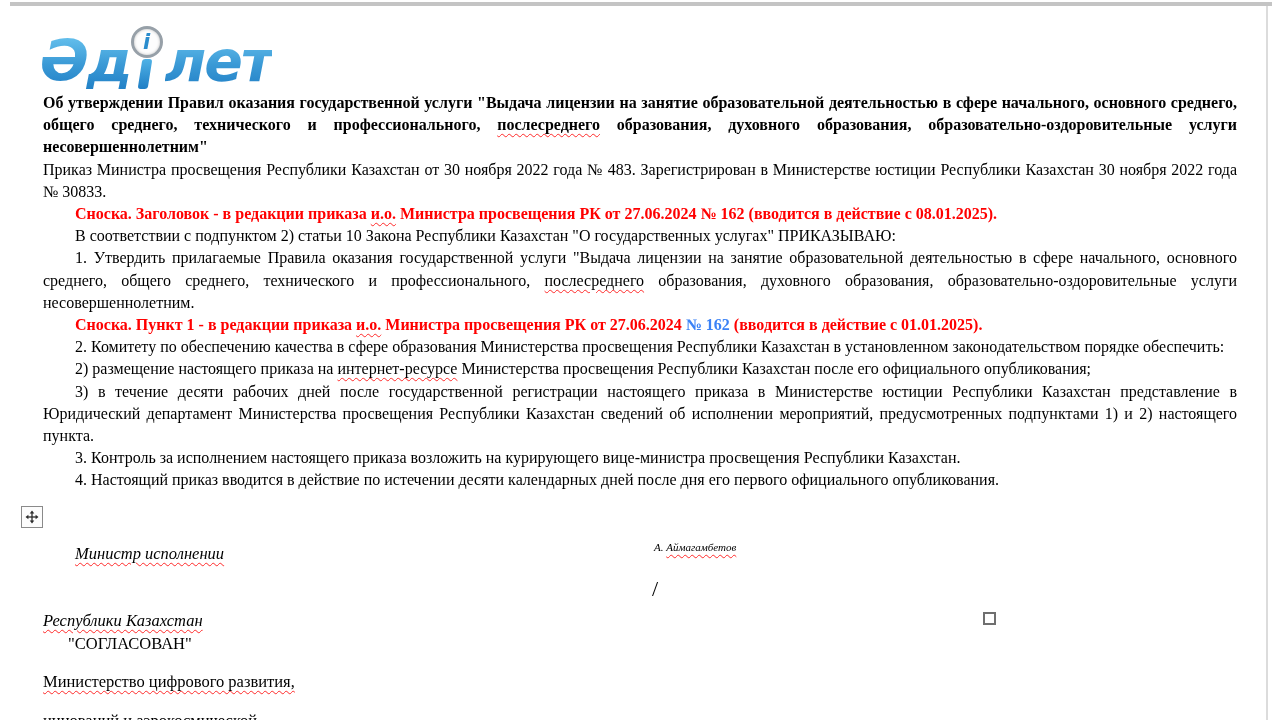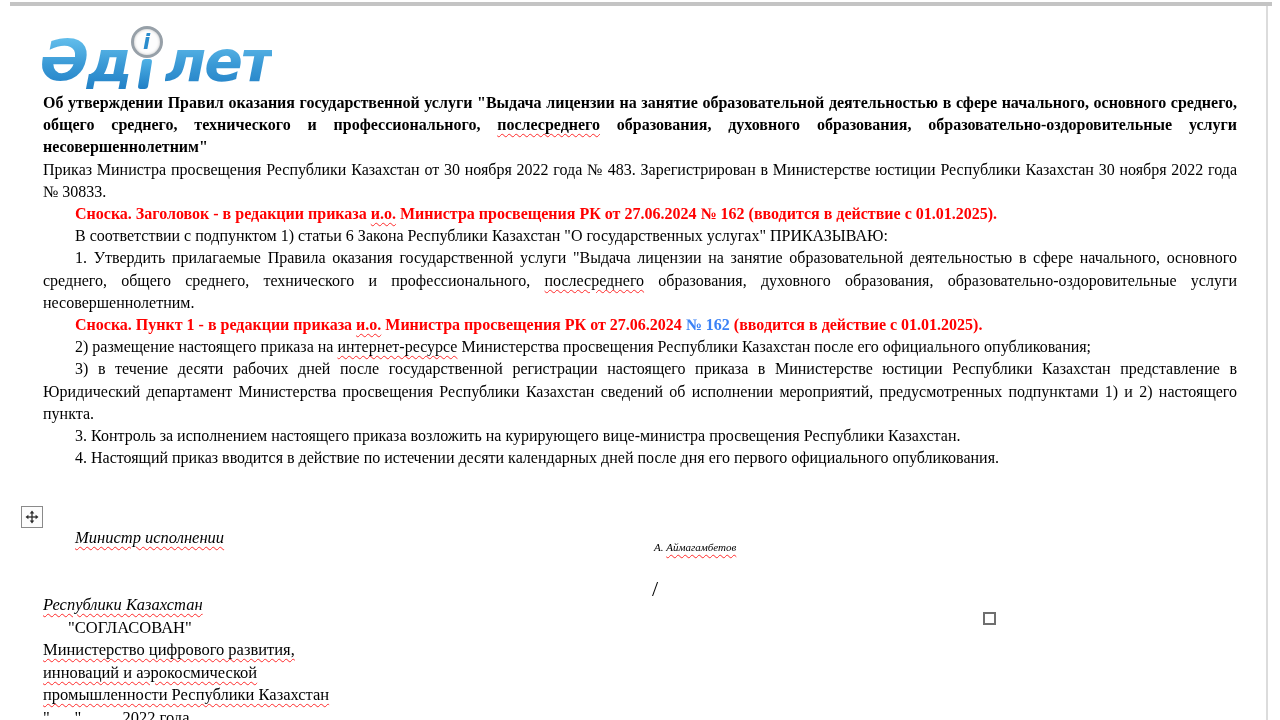--- a/index.html
+++ b/index.html
@@ -38,21 +38,21 @@
   
   .doc { position:absolute; left:43px; top:92px; width:1194px; font-size:16px; line-height:22.2px; text-align:justify; }
   .doc p { margin:0; }
   .b { font-weight:bold; }
   .ind { text-indent:32px; }
   .red { color:#ff0000; font-weight:bold; }
   .blacknum { color:#3b82f6; }
   .gap { margin-top:19px; }
   .sq {
     text-decoration-line:underline; text-decoration-style:wavy;
-    text-decoration-color:#ff2a2a; text-decoration-thickness:1px; text-underline-offset:3px;
+    text-decoration-color:#ff2a2a; text-decoration-thickness:1px; text-underline-offset:3px;margin-top:16px;
   }
   .it { font-style:italic; }
 
   
   .sig-pos  { position:absolute; left:75px;  top:528px; font-size:16.5px; font-style:italic; }
   .sig-name { position:absolute; left:654px; top:541px; font-size:11px; font-style:italic; }
   .slash    { position:absolute; left:652px; top:576px; font-size:22px; }
   .agreed   { position:absolute; left:43px;  top:594px; font-size:16.5px; line-height:22.6px; text-align:left; }
   .agreed .indented { padding-left:25px; }
 
@@ -82,28 +82,29 @@
       </span>
     </span>
     <span class="logo-txt">лет</span>
   </div>
 
   <div class="doc">
     <p class="b"><span>Об утверждении Правил оказания государственной услуги "Выдача лицензии на занятие образовательной деятельностью в сфере начального, основного среднего, общего среднего, технического и профессионального, </span><span class="sq">послесреднего</span><span> образования, духовного образования, образовательно-оздоровительные услуги несовершеннолетним"</span></p>
 
     <p>Приказ Министра просвещения Республики Казахстан от 30 ноября 2022 года № 483. Зарегистрирован в Министерстве юстиции Республики Казахстан 30 ноября 2022 года № 30833.</p>
 
-    <p class="red ind"><span>Сноска. Заголовок - в редакции приказа </span><span class="sq">и.о.</span><span> Министра просвещения РК от 27.06.2024 № 162 (вводится в действие с 01.01.2025).</span></p>
+    <p class="red ind"><span>Сноска. Заголовок - в редакции приказа </span><span class="sq">и.о.</span><span> Министра просвещения РК от 27.06.2024 № 162 (вводится в действие с 08.01.2025).</span></p>
 
-    <p class="ind">В соответствии с подпунктом 1) статьи 6 Закона Республики Казахстан "О государственных услугах" ПРИКАЗЫВАЮ:</p>
+    <p class="ind">В соответствии с подпунктом 2) статьи 10 Закона Республики Казахстан "О государственных услугах" ПРИКАЗЫВАЮ:</p>
 
     <p class="ind"><span>1. Утвердить прилагаемые Правила оказания государственной услуги "Выдача лицензии на занятие образовательной деятельностью в сфере начального, основного среднего, общего среднего, технического и профессионального, </span><span class="sq">послесреднего</span><span> образования, духовного образования, образовательно-оздоровительные услуги несовершеннолетним.</span></p>
 
     <p class="red ind"><span>Сноска. Пункт 1 - в редакции приказа </span><span class="sq">и.о.</span><span> Министра просвещения РК от 27.06.2024 </span><span class="blacknum">№ 162</span><span> (вводится в действие с 01.01.2025).</span></p>
 
+    <p class="ind gap">2. Комитету по обеспечению качества в сфере образования Министерства просвещения Республики Казахстан в установленном законодательством порядке обеспечить:</p>
     <p class="ind"><span>2) размещение настоящего приказа на </span><span class="sq">интернет-ресурсе</span><span> Министерства просвещения Республики Казахстан после его официального опубликования;</span></p>
     <p class="ind">3) в течение десяти рабочих дней после государственной регистрации настоящего приказа в Министерстве юстиции Республики Казахстан представление в Юридический департамент Министерства просвещения Республики Казахстан сведений об исполнении мероприятий, предусмотренных подпунктами 1) и 2) настоящего пункта.</p>
     <p class="ind">3. Контроль за исполнением настоящего приказа возложить на курирующего вице-министра просвещения Республики Казахстан.</p>
     <p class="ind">4. Настоящий приказ вводится в действие по истечении десяти календарных дней после дня его первого официального опубликования.</p>
   </div>
 
   <div class="move-handle">
     <svg width="14" height="14" viewBox="0 0 14 14">
       <path d="M7 0.5 L9.3 3.4 H4.7 Z M7 13.5 L4.7 10.6 H9.3 Z M0.5 7 L3.4 4.7 V9.3 Z M13.5 7 L10.6 9.3 V4.7 Z" fill="#2b2b2b"></path>
       <rect x="6.35" y="3" width="1.3" height="8" fill="#2b2b2b"></rect>

